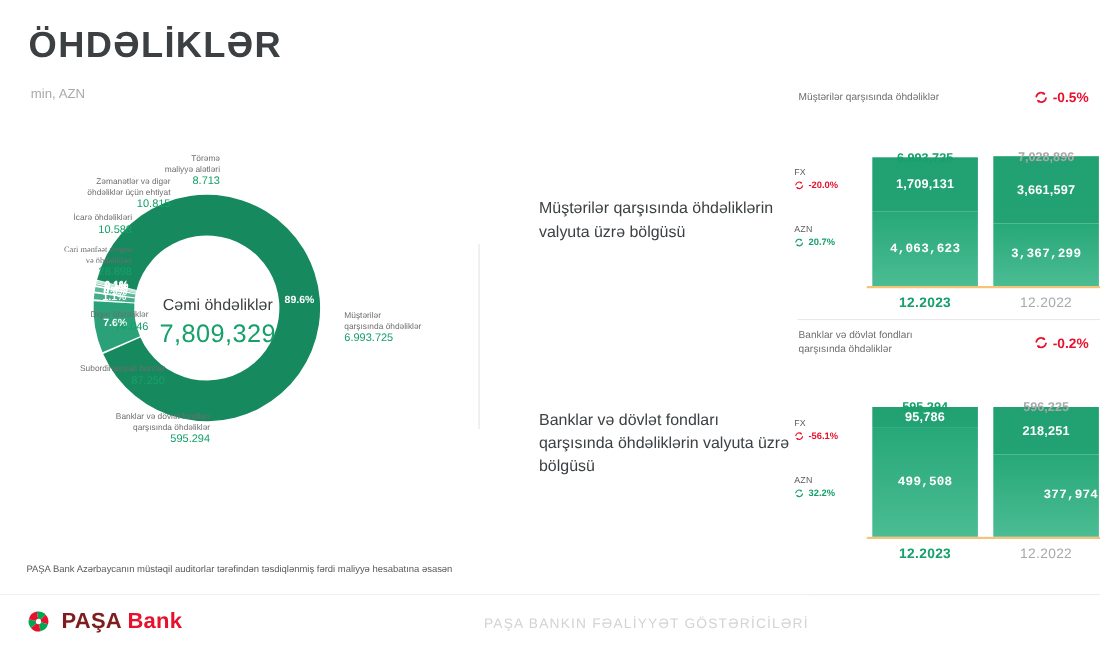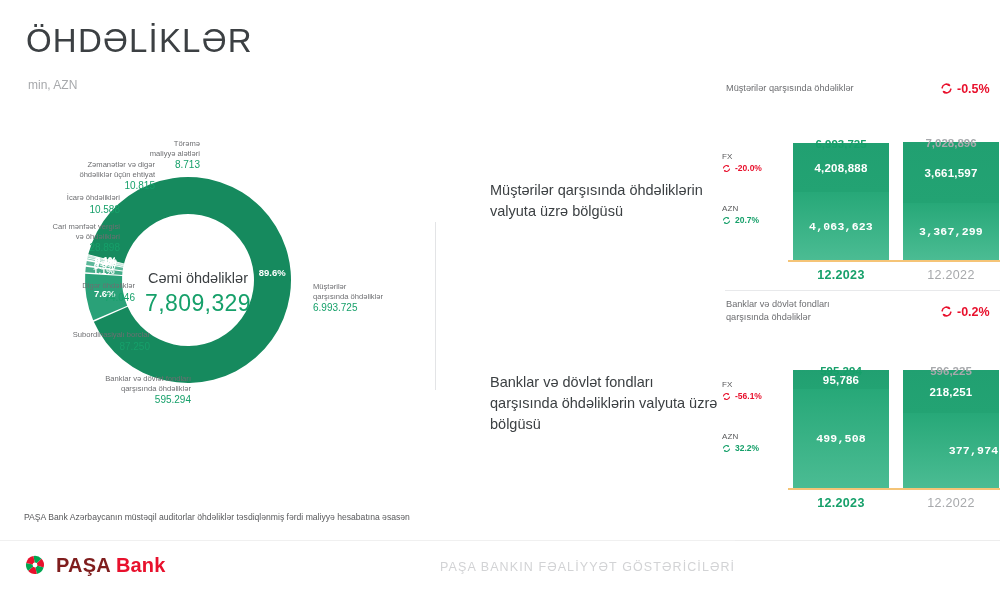--- a/index.html
+++ b/index.html
@@ -7,21 +7,21 @@
     width: 1000px; height: 598px;
     background: #ffffff;
     font-family: "Liberation Sans", sans-serif;
     overflow: hidden;
   }
   #page { position: relative; width: 1000px; height: 598px; background: #fff; }
 
   
   .page-title {
     position: absolute; left: 26px; top: 22px;
-    font-size: 33px; letter-spacing: 1.2px; font-weight: 400;
+    font-size: 33px; letter-spacing: 1.2px; font-weight: 700;
     color: #3c4043;
   }
   .page-subtitle {
     position: absolute; left: 28px; top: 78px;
     font-size: 12px; color: #a7a9ac; font-weight: 400;
   }
 
   
   #donut-wrap { position: absolute; left: 78px; top: 170px; width: 220px; height: 220px; }
   #donut-svg { display:block; }
@@ -116,21 +116,21 @@
     </div>
   <div id="donut-leads">
       <div class="lead-label ta-l" style="left: 313px; top: 282px;">Müştərilər<br>qarşısında öhdəliklər</div>
       <div class="lead-value ta-l" style="left: 313px; top: 302px;">6.993.725</div>
       <div class="lead-label ta-r" style="left: 36px; top: 374px; width: 155px; white-space: normal;">Banklar və dövlət fondları<br>qarşısında öhdəliklər</div>
       <div class="lead-value ta-r" style="left: 36px; top: 394px; width: 155px;">595.294</div>
       <div class="lead-label ta-r" style="left: 10px; top: 330px; width: 140px; white-space: normal;">Subordinasiyalı borclar</div>
       <div class="lead-value ta-r" style="left: 10px; top: 341px; width: 140px;">87.250</div>
       <div class="lead-label ta-r" style="left: 10px; top: 281px; width: 125px; white-space: normal;">Digər öhdəliklər</div>
       <div class="lead-value ta-r" style="left: 10px; top: 292px; width: 125px;">74.046</div>
-      <div class="lead-label ta-r" style="left: 10px; top: 222px; width: 110px; white-space: normal;">Cari mənfəət vergisi<br>və öhdəlikləri</div>
+      <div class="lead-label ta-r" style="left: 10px; top: 222px; width: 110px; white-space: normal; font-family: Liberation Serif, serif;">Cari mənfəət vergisi<br>və öhdəlikləri</div>
       <div class="lead-value ta-r" style="left: 10px; top: 242px; width: 110px;">28.898</div>
       <div class="lead-label ta-r" style="left: 10px; top: 193px; width: 110px; white-space: normal;">İcarə öhdəlikləri</div>
       <div class="lead-value ta-r" style="left: 10px; top: 204px; width: 110px;">10.588</div>
       <div class="lead-label ta-r" style="left: 10px; top: 160px; width: 145px; white-space: normal;">Zəmanətlər və digər<br>öhdəliklər üçün ehtiyat</div>
       <div class="lead-value ta-r" style="left: 10px; top: 180px; width: 145px;">10.815</div>
       <div class="lead-label ta-r" style="left: 110px; top: 139px; width: 90px; white-space: normal;">Törəmə<br>maliyyə alətləri</div>
       <div class="lead-value ta-r" style="left: 110px; top: 159px; width: 90px;">8.713</div>
     </div>
 
   <div class="v-divider" style="left:435px; top:222px; height:168px;"></div>
@@ -157,21 +157,21 @@
         <div class="sk-name">AZN</div>
         <div class="sk-delta pos"><svg class="cycle-icon" width="9" height="9" viewBox="0 0 16 16">
             <path d="M2.6 7.2a5.4 5.4 0 0 1 9.1-3" fill="none" stroke="#16a06a" stroke-width="1.9" stroke-linecap="round"></path>
             <path d="M13.4 8.8a5.4 5.4 0 0 1-9.1 3" fill="none" stroke="#16a06a" stroke-width="1.9" stroke-linecap="round"></path>
             <path d="M11.0 1.6l1.1 2.9-3.0.3z" fill="#16a06a"></path>
             <path d="M5.0 14.4l-1.1-2.9 3.0-.3z" fill="#16a06a"></path>
           </svg>20.7%</div>
       </div>
       <div class="bar-col" style="left: 793px; top: 143px; height: 117px; position: absolute;">
         <div class="bar-seg seg-fx" style="height: 49px;">
-          <span>4,208,888</span>
+          <span>1,709,131</span>
         </div>
         <div class="bar-seg seg-azn" style="height: 68px;">
           <span>4,063,623</span>
         </div>
       </div>
       <div class="bar-total cur" style="left: 793px; top: 126px;">6,993,725</div>
       <div class="bar-xlabel cur" style="left: 793px; top: 268px;">12.2023</div>
       <div class="bar-col" style="left: 903px; top: 142px; height: 118px; position: absolute;">
         <div class="bar-seg seg-fx" style="height: 61px;">
           <span>3,661,597</span>
@@ -226,21 +226,21 @@
         </div>
         <div class="bar-seg seg-azn" style="height: 75px; padding-left: 45px;">
           <span>377,974</span>
         </div>
       </div>
       <div class="bar-total prev" style="left: 903px; top: 353px;">596,225</div>
       <div class="bar-xlabel prev" style="left: 903px; top: 496px;">12.2022</div>
       <div class="bar-baseline" style="left: 788px; top: 488px; width: 212px;"></div>
     </div>
 
-  <div class="footnote">PAŞA Bank Azərbaycanın müstəqil auditorlar öhdəliklər təsdiqlənmiş fərdi maliyyə hesabatına əsasən</div>
+  <div class="footnote">PAŞA Bank Azərbaycanın müstəqil auditorlar tərəfindən təsdiqlənmiş fərdi maliyyə hesabatına əsasən</div>
   <div class="footer-rule"></div>
   <div class="footer-right-rule"></div>
 
   <div class="brand">
     <svg width="26" height="26" viewBox="0 0 26 26">
       <g transform="translate(13,13)">
         <g>
           <path d="M0,0 L-1.5,-9 A9,9 0 0,1 6.5,-6.2 Z" fill="#00a651"></path>
           <path d="M0,0 L6.5,-6.2 A9,9 0 0,1 8.6,2.6 Z" fill="#e8112d"></path>
           <path d="M0,0 L8.6,2.6 A9,9 0 0,1 1.8,8.9 Z" fill="#00a651"></path>

